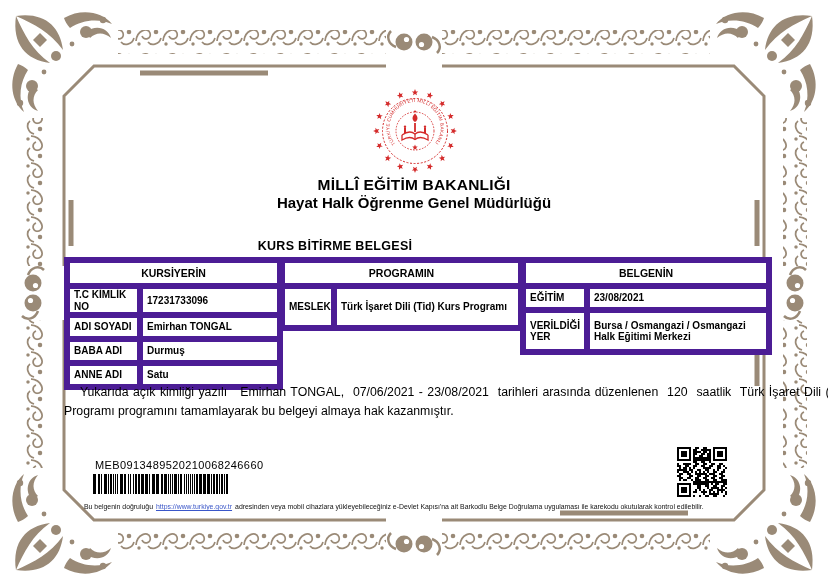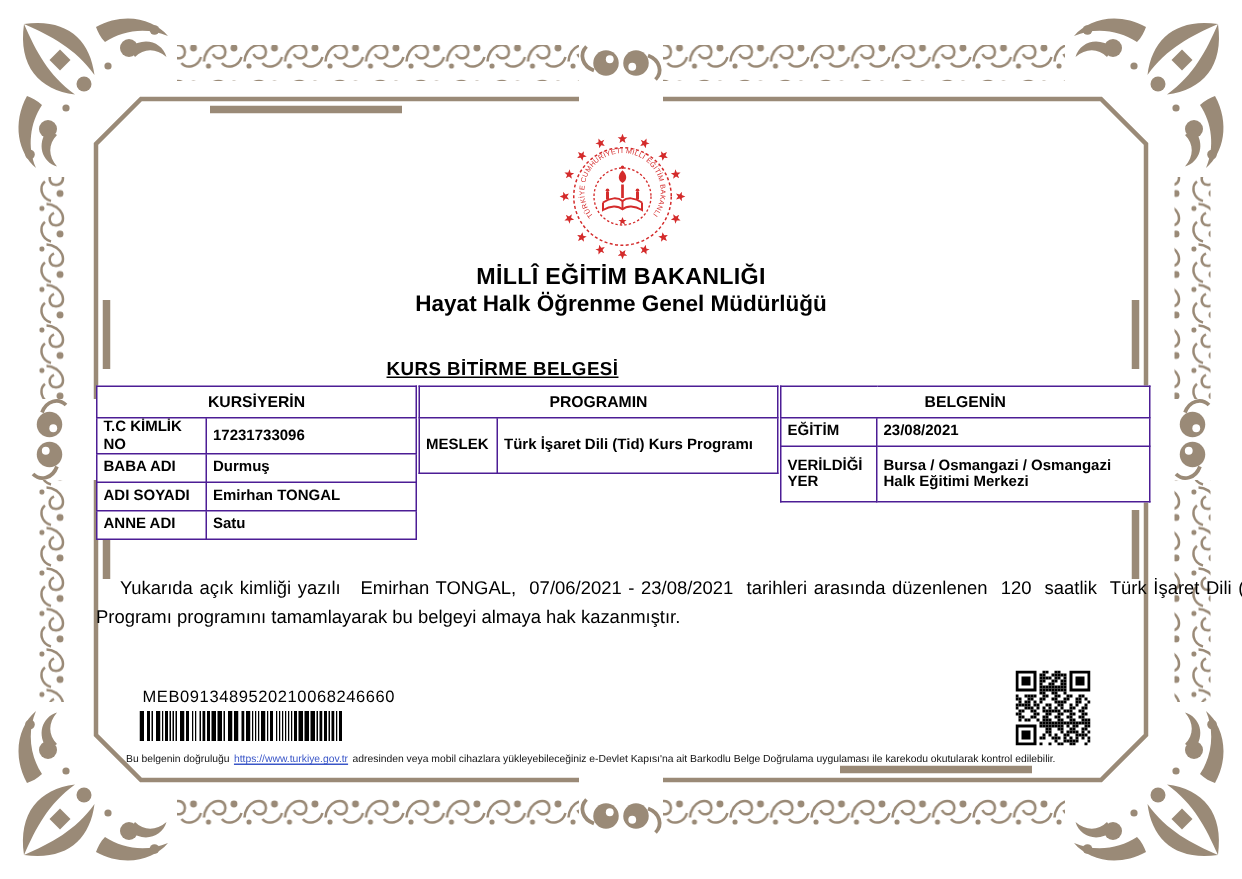--- a/index.html
+++ b/index.html
@@ -5,24 +5,24 @@
   html,body{margin:0;padding:0;background:#fff;}
   .page{position:relative;width:828px;height:586px;background:#fff;overflow:hidden;
         font-family:"Liberation Sans",sans-serif;color:#000;}
   .abs{position:absolute;}
   .frame-svg{left:0;top:0;}
   
   .title-block{left:0;top:176px;width:828px;text-align:center;line-height:1.15;}
   .t-tc{font-size:13px;font-weight:bold;}
   .t-min{font-size:15.5px;font-weight:bold;letter-spacing:.2px;}
   .t-dir{font-size:15px;font-weight:bold;}
-  .t-doc{left:0;top:239px;width:670px;text-align:center;font-size:12.5px;font-weight:bold;letter-spacing:.3px;text-decoration:underline;}
+  .t-doc{left:0;top:239px;width:670px;text-align:center;font-size:12.5px;font-weight:bold;letter-spacing:.3px;}
   
   table.cert{border-collapse:collapse;position:absolute;top:257px;table-layout:fixed;background:#fff;}
-  .cert th,.cert td{border:1px solid #4c1d95;font-weight:bold;padding:0 4px;overflow:hidden;}
+  .cert th,.cert td{border:6px solid #4c1d95;font-weight:bold;padding:0 4px;overflow:hidden;}
   .cert th{font-size:10.5px;height:20px;text-align:center;padding:0;}
   .cert td{font-size:10px;height:18px;line-height:1.15;}
   .cert td.lbl{padding-left:4px;}
   #tbl-kursiyer{left:64px;width:213px;}
   #tbl-program{left:279px;width:239px;}
   #tbl-belge{left:520px;width:246px;}
   tr.tall td{height:36px;}
   
   .body-text{left:64px;top:383px;width:816px;font-size:12.3px;font-weight:normal;
              line-height:19px;text-align:justify;text-indent:16px;white-space:pre-wrap;}
@@ -166,26 +166,26 @@
       </colgroup>
     <tbody>
         <tr>
           <th colspan="2">KURSİYERİN</th>
         </tr>
     <tr>
           <td class="lbl">T.C KİMLİK NO</td>
           <td>17231733096</td>
         </tr>
     <tr>
+          <td class="lbl">ADI SOYADI</td>
+          <td>Emirhan TONGAL</td>
+        </tr>
+    <tr>
           <td class="lbl">BABA ADI</td>
           <td>Durmuş</td>
-        </tr>
-    <tr>
-          <td class="lbl">ADI SOYADI</td>
-          <td>Emirhan TONGAL</td>
         </tr>
     <tr>
           <td class="lbl">ANNE ADI</td>
           <td>Satu</td>
         </tr>
   </tbody>
     </table>
 
   <table class="cert" id="tbl-program">
     <colgroup>

